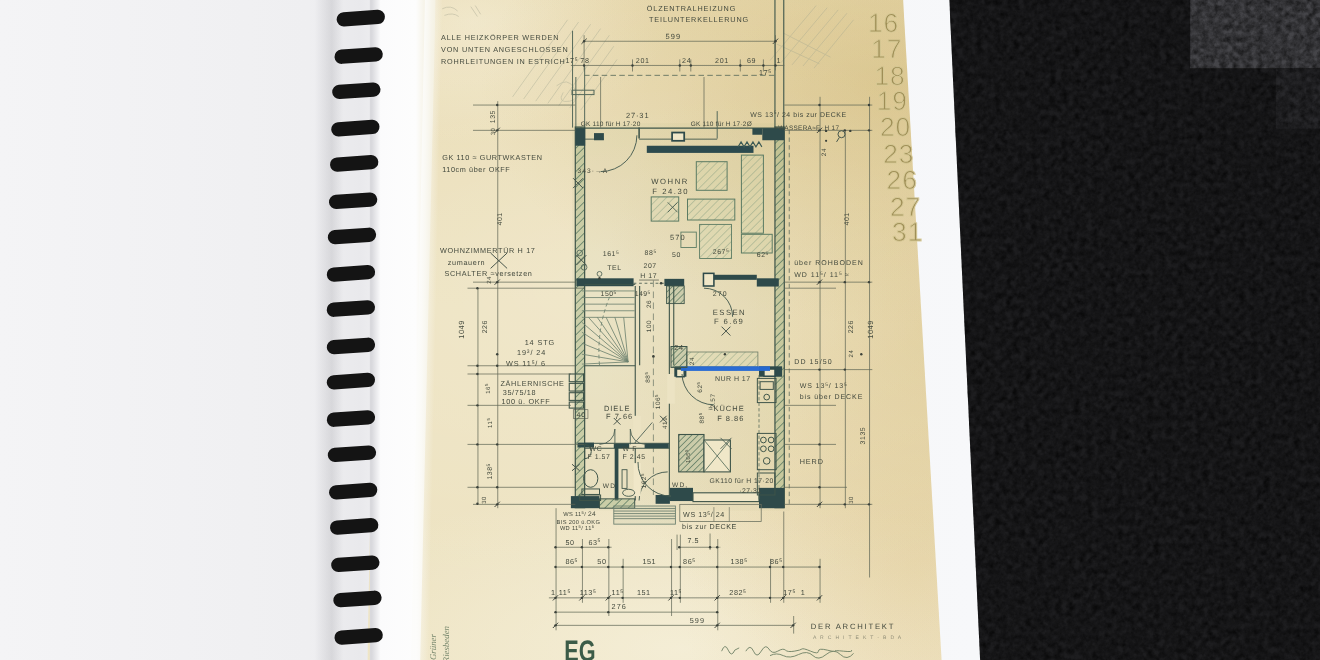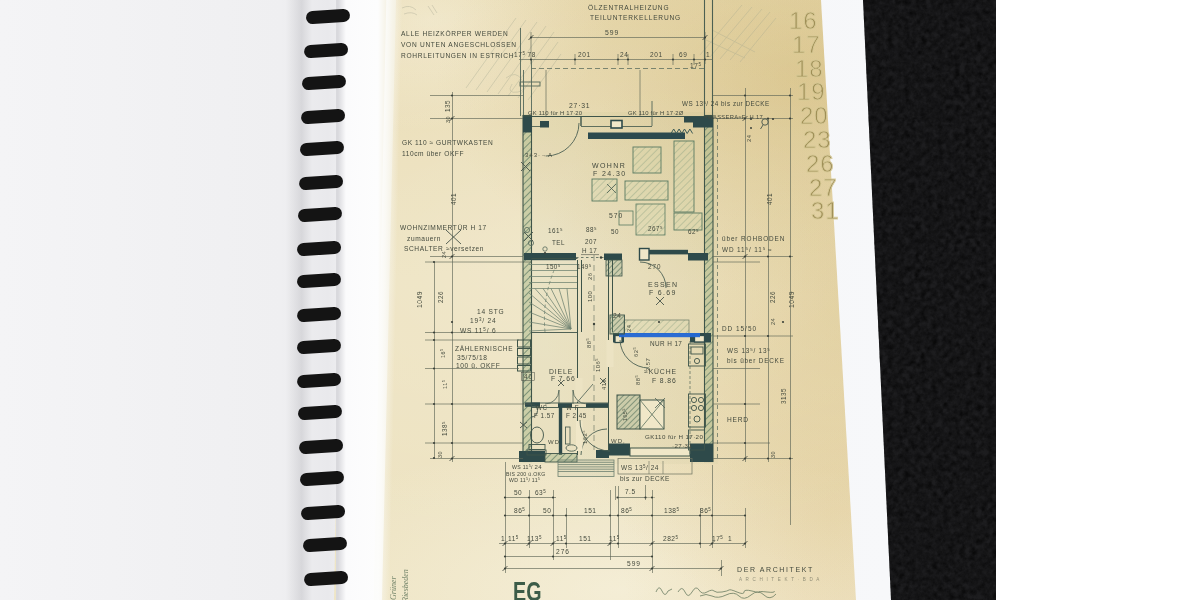--- a/index.html
+++ b/index.html
@@ -1,16 +1,16 @@
 <!DOCTYPE html>
 <html><head>
 <meta charset="utf-8">
 <style>
 html,body{margin:0;padding:0;}
-#stage{position:relative;width:996px;height:600px;overflow:hidden;background:#7dd3fc;font-family:"Liberation Sans",sans-serif;}
+#stage{position:relative;width:1200px;height:600px;overflow:hidden;background:#7dd3fc;font-family:"Liberation Sans",sans-serif;}
 .abs{position:absolute;}
 </style>
 </head>
 <body>
 <div id="stage">
 
 <div class="abs" style="left:0;top:0;width:400px;height:600px;background:linear-gradient(90deg,#f4f4f6 0%,#efeff1 70%,#e9e9ec 82%,#f2f2f4 88%);"></div>
 
 <div class="abs" style="left:286px;top:0;width:26px;height:600px;background:linear-gradient(90deg,rgba(0,0,0,0) 0%,rgba(120,120,128,0.18) 60%,rgba(0,0,0,0) 100%);"></div>
 

